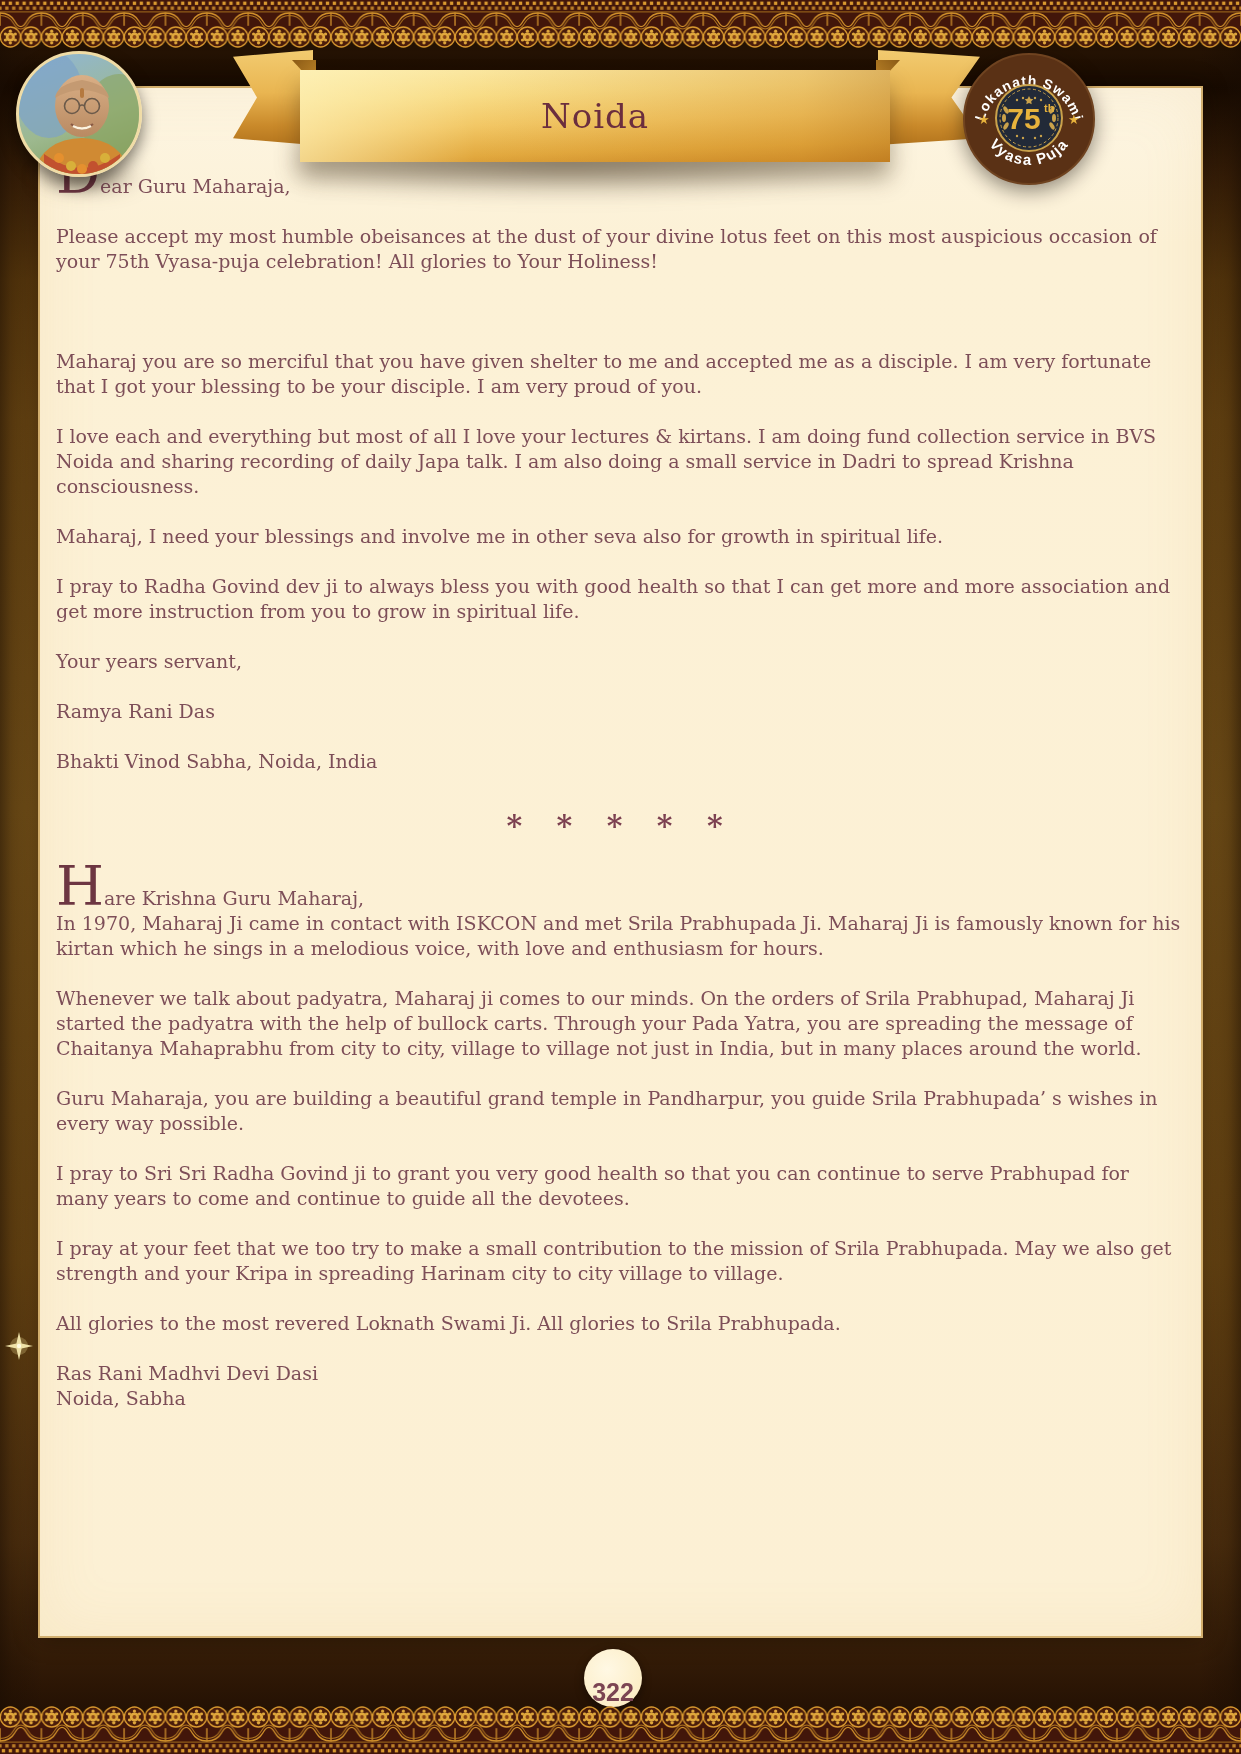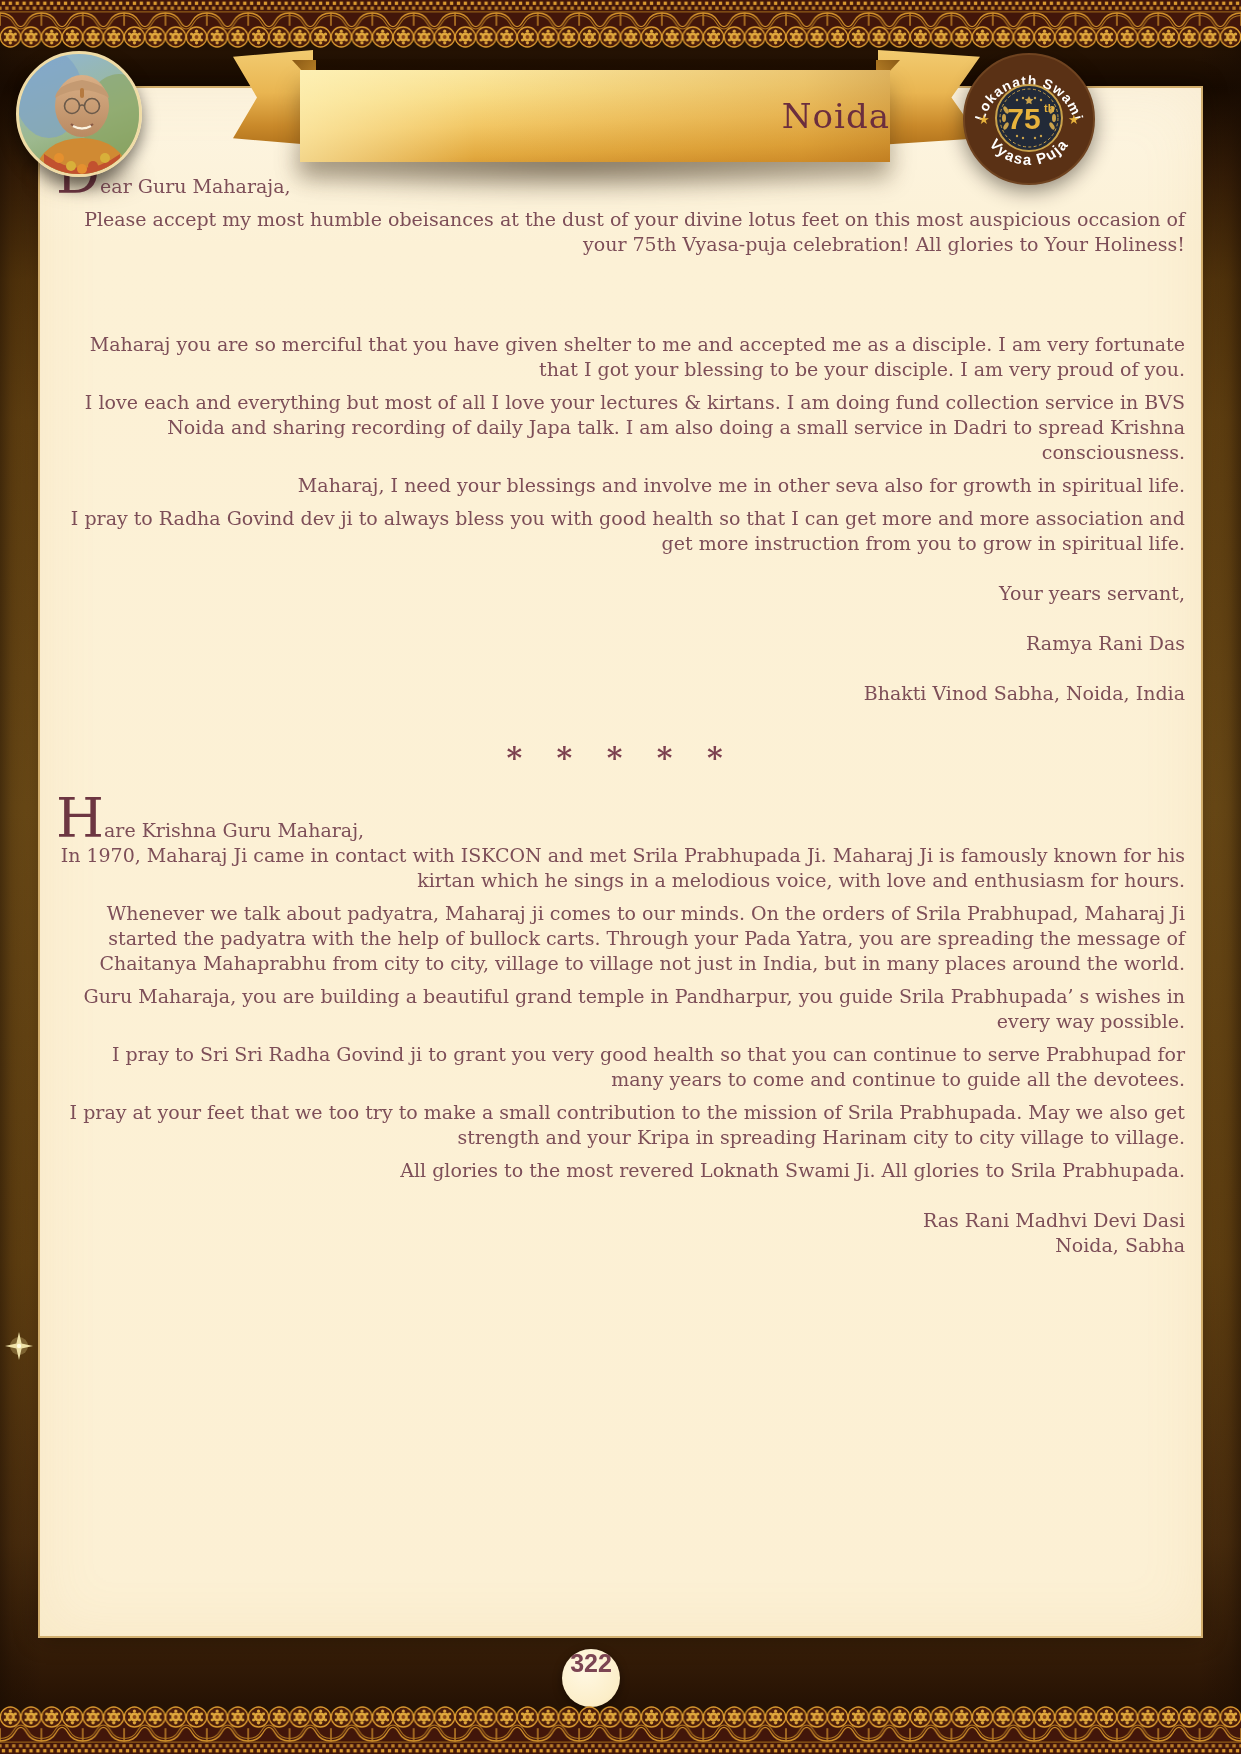--- a/index.html
+++ b/index.html
@@ -37,58 +37,58 @@
   .ribbon-tail { position:absolute; top:50px; height:95px;
     background:linear-gradient(180deg, #f2cb70 0%, #e9b551 45%, #c9892a 80%, #b4751d 100%); }
   .ribbon-tail.left  { left:233px;  width:80px;  clip-path:polygon(100% 0, 0 7%, 30% 50%, 0 93%, 100% 100%); }
   .ribbon-tail.right { left:878px; width:102px; clip-path:polygon(0 0, 100% 7%, 72% 50%, 100% 93%, 0 100%); }
   .ribbon-band {
     position:absolute; left:300px; top:70px; width:590px; height:92px;
     background:
       linear-gradient(92deg, rgba(255,244,190,.6) 0%, rgba(255,244,190,0) 30%, rgba(201,129,30,.28) 85%, rgba(176,106,20,.4) 100%),
       linear-gradient(178deg, #fbe9a5 0%, #f8dc86 28%, #f2c765 55%, #e2a93f 82%, #cd8c2a 100%);
     box-shadow:0 16px 22px rgba(55,40,15,.38);
-    display:flex; align-items:center; justify-content:flex-end;
+    display:flex; align-items:center; justify-content:center;
   }
   .ribbon-curl { position:absolute; top:60px; width:24px; height:26px; }
   .ribbon-curl.left  { left:292px; background:linear-gradient(135deg, #8a5a16, #c88d2c); clip-path:polygon(0 0, 100% 0, 100% 100%); }
   .ribbon-curl.right { left:876px; background:linear-gradient(225deg, #8a5a16, #c88d2c); clip-path:polygon(0 0, 100% 0, 0 100%); }
   .page-title { font-size:34px; color:#6b2e3e; letter-spacing:1px; }
 
   
   .photo { position:absolute; left:16px; top:51px; width:126px; height:126px; border-radius:50%;
     border:3px solid #f0dca6; box-shadow:0 8px 16px rgba(10,5,0,.55); overflow:hidden; z-index:25;
     background:linear-gradient(160deg,#8fb6da 0%, #9db98f 55%, #7d9a55 100%); }
 
   
   .badge { position:absolute; left:962px; top:52px; width:134px; height:134px; z-index:25;
     filter:drop-shadow(0 6px 10px rgba(10,5,0,.45)); }
 
   
   .letter-area { position:absolute; left:38px; right:38px; top:86px; bottom:116px;
     padding:88px 18px 0 18px; z-index:10; color:#7d4e58; font-size:19px; line-height:25px; }
   .salutation { font-size:19px; line-height:25px; }
   .dropcap { font-size:55px; line-height:0; color:#6d3642; }
-  .letter-area p { margin:8px 0 0 0;text-align:right; }
+  .letter-area p { margin:25px 0 0 0; }
   .letter-area p.gap-xl { margin-top:75px; }
   .letter-area p.tight { margin-top:0; }
   .signoff p { margin-top:25px; }
   .signoff p.tight { margin-top:0; }
   .separator { margin-top:30px; text-align:center; color:#7c4050; font-weight:bold;
     font-size:30px; letter-spacing:12px; }
   .separator span { position:relative; top:.30em; }
   .salutation2 { margin-top:57px; }
 
   
   .sparkle { position:absolute; left:4px; top:1331px; z-index:8; }
 
   
-  .page-number-badge { position:absolute; left:562px; top:1649px; width:58px; height:58px;
+  .page-number-badge { position:absolute; left:584px; top:1649px; width:58px; height:58px;
     border-radius:50%; background:radial-gradient(circle at 40% 35%, #fff8e4, #fceec8 70%, #f3dfae 100%);
-    display:flex; align-items:flex-start; justify-content:center; z-index:30;
+    display:flex; align-items:flex-end; justify-content:center; z-index:30;
     box-shadow:0 3px 8px rgba(10,5,0,.5); }
   .page-number { font-family:"Liberation Sans", sans-serif; font-weight:bold; font-size:25px; color:#7c4553; }
 </style>
 </head>
 <body>
 
 <div class="page">
 
   <div class="panel"></div>
   <div class="soft-shadow ribbon-shadow"></div>

